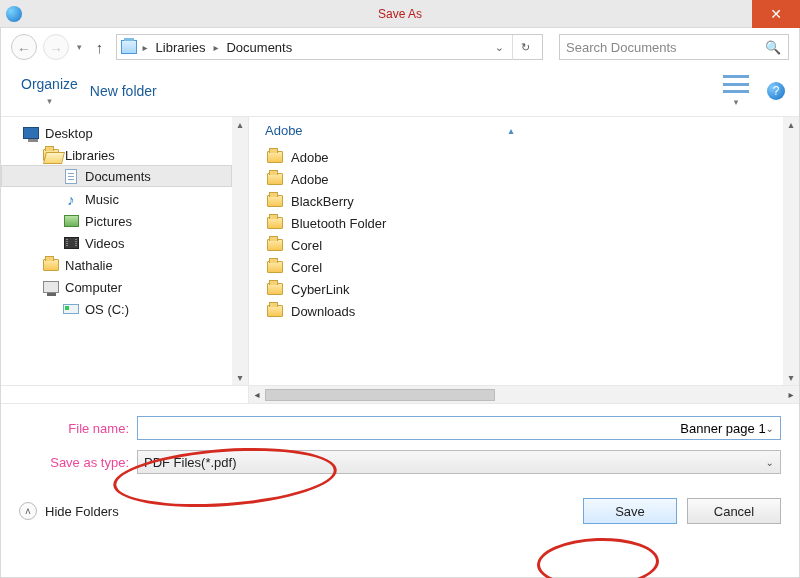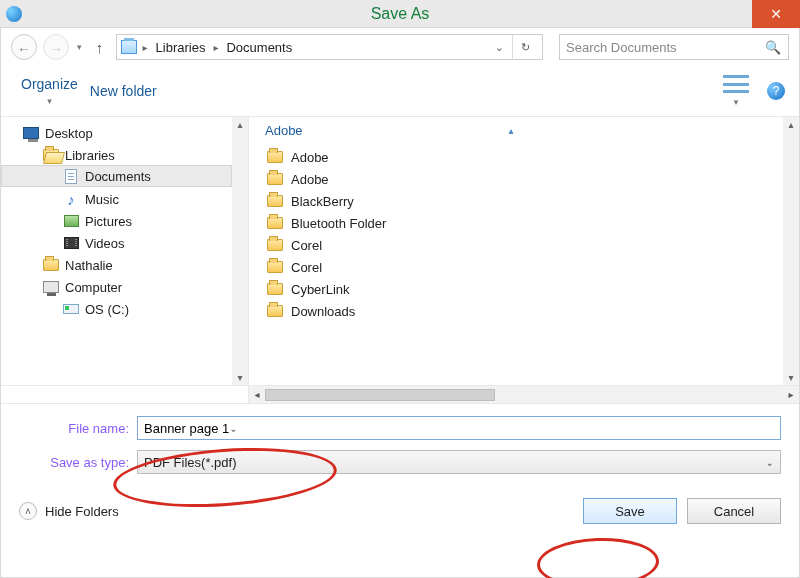--- a/index.html
+++ b/index.html
@@ -2,21 +2,21 @@
 <html><head>
 <meta charset="utf-8">
 <style>
   * { box-sizing: border-box; font-family: "Segoe UI", Tahoma, sans-serif; }
   html, body { margin:0; padding:0; }
   body { background:#fff; width:800px; height:578px; overflow:hidden; position:relative; }
 
   
   .titlebar { height:28px; background:#e9e9e9; border-bottom:1px solid #d9d9d9; display:flex; align-items:center; position:relative; }
   .app-icon { width:16px; height:16px; margin-left:6px; border-radius:50%; background:radial-gradient(circle at 30% 30%, #7bd3ff, #1d76c9); }
-  .titlebar-title { position:absolute; left:0; right:0; text-align:center; font-size:16px; color:#15803d; }
+  .titlebar-title { position:absolute; left:0; right:0; text-align:center; font-size:12px; color:#b91c1c; }
   .close-btn { margin-left:auto; width:48px; height:28px; background:#d9522c; color:#fff; display:flex; align-items:center; justify-content:center; font-size:14px; }
 
   .dlg-body { border:1px solid #d9d9d9; border-top:none; height:550px; background:#fff; position:relative; }
 
   
   .navbar { display:flex; align-items:center; padding:6px 10px 6px 10px; gap:6px; }
   .circ-btn { width:26px; height:26px; border:1px solid #ccc; border-radius:50%; display:flex; align-items:center; justify-content:center; color:#888; background:#fafafa; font-size:14px; }
   .circ-btn.disabled { color:#ccc; border-color:#e3e3e3; }
   .drop-caret { font-size:9px; color:#777; padding:0 2px;}
   .up-btn { width:20px; height:20px; display:flex; align-items:center; justify-content:center; color:#555; font-size:15px; }
@@ -75,22 +75,22 @@
   .hscroll-area { height:18px; border-bottom:1px solid #e8e8e8; display:flex;}
   .hscroll-area .spacer-left { width:248px; border-right:1px solid #e8e8e8;}
   .hscroll { flex:1; background:#f2f2f2; display:flex; align-items:center; position:relative; padding:0 16px;}
   .hscroll .thumb { height:12px; width:230px; background:#d0d0d0; border:1px solid #bcbcbc;}
   .hscroll .arrow { position:absolute; top:0; bottom:0; width:16px; display:flex; align-items:center; justify-content:center; color:#555; font-size:10px;}
   .hscroll .arrow.l { left:0;} .hscroll .arrow.r { right:0;}
 
   
   .form { padding:12px 18px 4px 18px; font-size:13px;}
   .form-row { display:flex; align-items:center; margin-bottom:10px;}
-  .form-row label { width:118px; text-align:right; padding-right:8px; color:#8b5cf6;}
-  .text-input { flex:1; height:24px; border:1px solid #7aa9da; background:#fff; padding:0 6px; font-size:13px; display:flex; align-items:center; justify-content:flex-start;}
+  .form-row label { width:118px; text-align:right; padding-right:8px; color:#ec4899;}
+  .text-input { flex:1; height:24px; border:1px solid #7aa9da; background:#fff; padding:0 6px; font-size:13px; display:flex; align-items:center; justify-content:flex-end;}
   .combo { flex:1; height:24px; border:1px solid #bcbcbc; background:linear-gradient(#f7f7f7,#e9e9e9); padding:0 6px; font-size:13px; display:flex; align-items:center; justify-content:space-between; color:#222;}
   .dd-caret { color:#555; font-size:10px;}
 
   
   .footer { display:flex; align-items:center; padding:10px 18px; font-size:13px;}
   .hide-folders { display:flex; align-items:center; gap:8px; color:#222;}
   .chev-circle { width:18px; height:18px; border:1px solid #bbb; border-radius:50%; display:flex; align-items:center; justify-content:center; font-size:10px; color:#555; background:#fafafa;}
   .btn { width:94px; height:26px; border:1px solid #b4b4b4; background:linear-gradient(#fbfbfb,#e7e7e7); color:#222; font-size:13px; display:flex; align-items:center; justify-content:center; margin-left:10px;}
   .btn.primary { border:1px solid #6fa8dc; background:linear-gradient(#f2f9ff,#d6eaff);}
 

